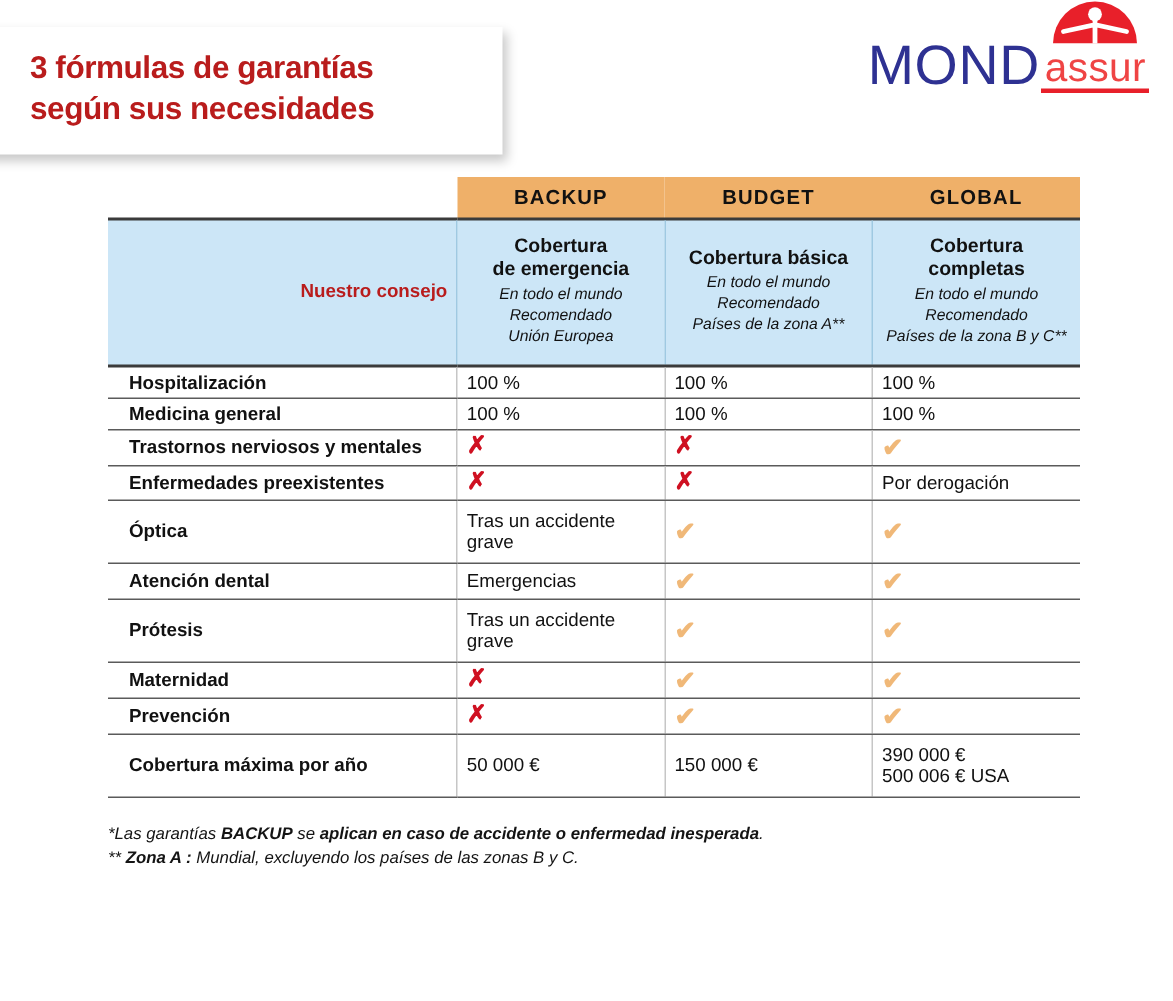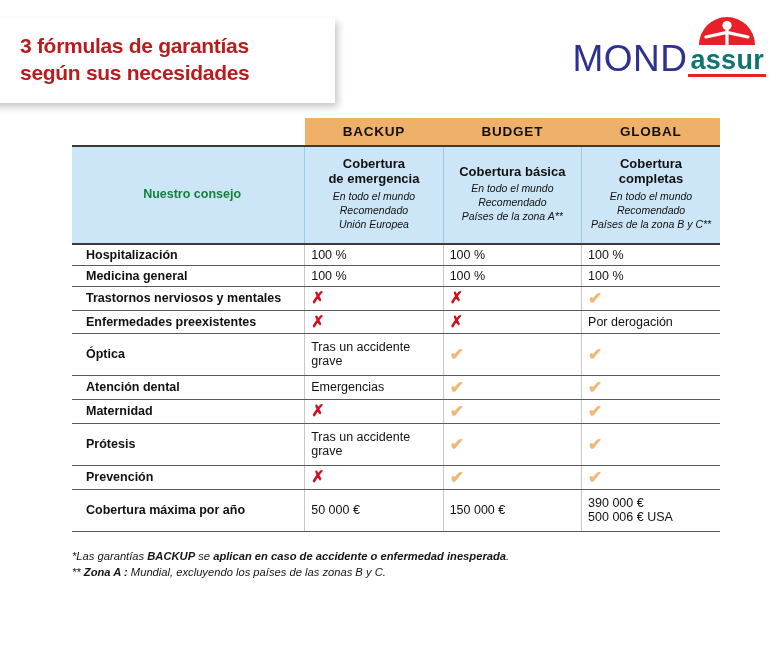--- a/index.html
+++ b/index.html
@@ -35,21 +35,21 @@
     font-weight: 700;
     letter-spacing: -0.3px;
     line-height: 1.30;
     color: #b91c1c;
     white-space: nowrap;
   }
 
   .logo {
     position: absolute;
     right: 16px;
-    top: 15px;
+    top: 0;
     height: 62px;
     display: flex;
     align-items: flex-end;
     z-index: 2;
   }
   .logo-mond {
     font-size: 37px;
     font-weight: 400;
     letter-spacing: 0.5px;
     color: #2e3192;
@@ -59,22 +59,22 @@
   .logo-right {
     position: relative;
     margin-left: 1px;
     display: flex;
     flex-direction: column;
     align-items: center;
   }
   .logo-arch { display: block; margin-bottom: -2px; }
   .logo-assur {
     font-size: 27px;
-    font-weight: 700;
-    color: #0f766e;
+    font-weight: 400;
+    color: #ef4444;
     line-height: 1;
     letter-spacing: 0.3px;
     padding: 0 2px;
     border-bottom: 3px solid #e8202a;
     text-align: right;
   }
 
   
   .table-wrap {
     position: relative;
@@ -109,22 +109,22 @@
     background: #cce6f7;
     border-top: 2px solid #3b3b3b;
     border-bottom: 2px solid #3b3b3b;
     padding: 9px 6px 11px 6px;
     vertical-align: middle;
     height: 90px;
   }
   tr.advice-row td.advice-label {
     font-size: 12.5px;
     font-weight: 700;
-    color: #15803d;
-    text-align: center;
+    color: #b91c1c;
+    text-align: right;
     padding-left: 14px;
   }
   tr.advice-row td.advice-cell {
     text-align: center;
     border-left: 1px solid #9fc9e2;
   }
   .advice-strong {
     font-size: 13px;
     font-weight: 700;
     color: #111111;
@@ -286,32 +286,32 @@
           </td>
           <td class="row-cell"><span class="mark-yes">✔</span></td>
           <td class="row-cell"><span class="mark-yes">✔</span></td>
         </tr>
         <tr class="data-row">
           <td class="row-label">Atención dental</td>
           <td class="row-cell"><span>Emergencias</span></td>
           <td class="row-cell"><span class="mark-yes">✔</span></td>
           <td class="row-cell"><span class="mark-yes">✔</span></td>
         </tr>
-        <tr class="data-row">
-          <td class="row-label">Maternidad</td>
-          <td class="row-cell"><span class="mark-no">✗</span></td>
-          <td class="row-cell"><span class="mark-yes">✔</span></td>
-          <td class="row-cell"><span class="mark-yes">✔</span></td>
-        </tr>
         <tr class="data-row tall">
           <td class="row-label">Prótesis</td>
           <td class="row-cell">
             <div class="cell-two-line">Tras un accidente</div>
             <div class="cell-two-line">grave</div>
           </td>
+          <td class="row-cell"><span class="mark-yes">✔</span></td>
+          <td class="row-cell"><span class="mark-yes">✔</span></td>
+        </tr>
+        <tr class="data-row">
+          <td class="row-label">Maternidad</td>
+          <td class="row-cell"><span class="mark-no">✗</span></td>
           <td class="row-cell"><span class="mark-yes">✔</span></td>
           <td class="row-cell"><span class="mark-yes">✔</span></td>
         </tr>
         <tr class="data-row">
           <td class="row-label">Prevención</td>
           <td class="row-cell"><span class="mark-no">✗</span></td>
           <td class="row-cell"><span class="mark-yes">✔</span></td>
           <td class="row-cell"><span class="mark-yes">✔</span></td>
         </tr>
         <tr class="data-row tall">

